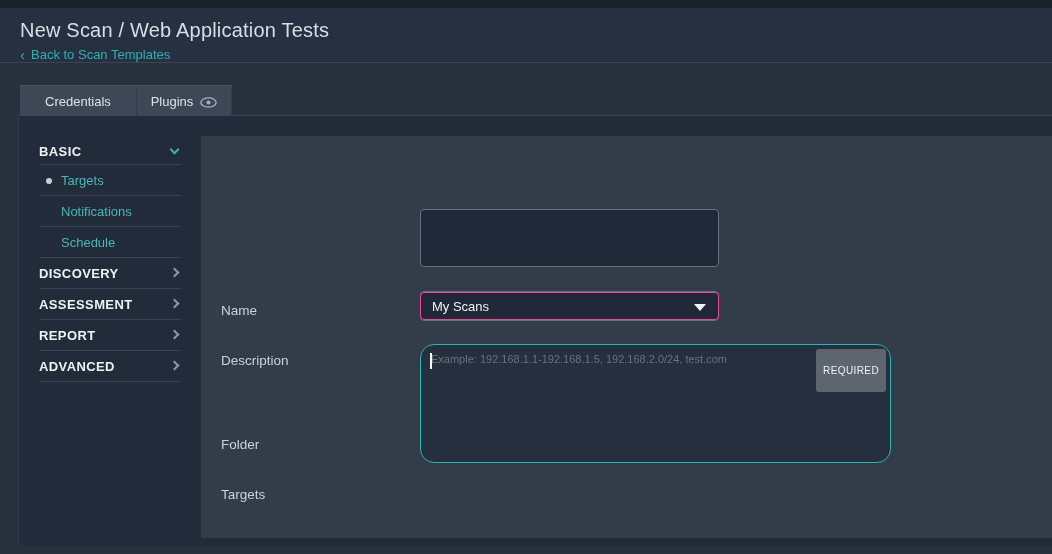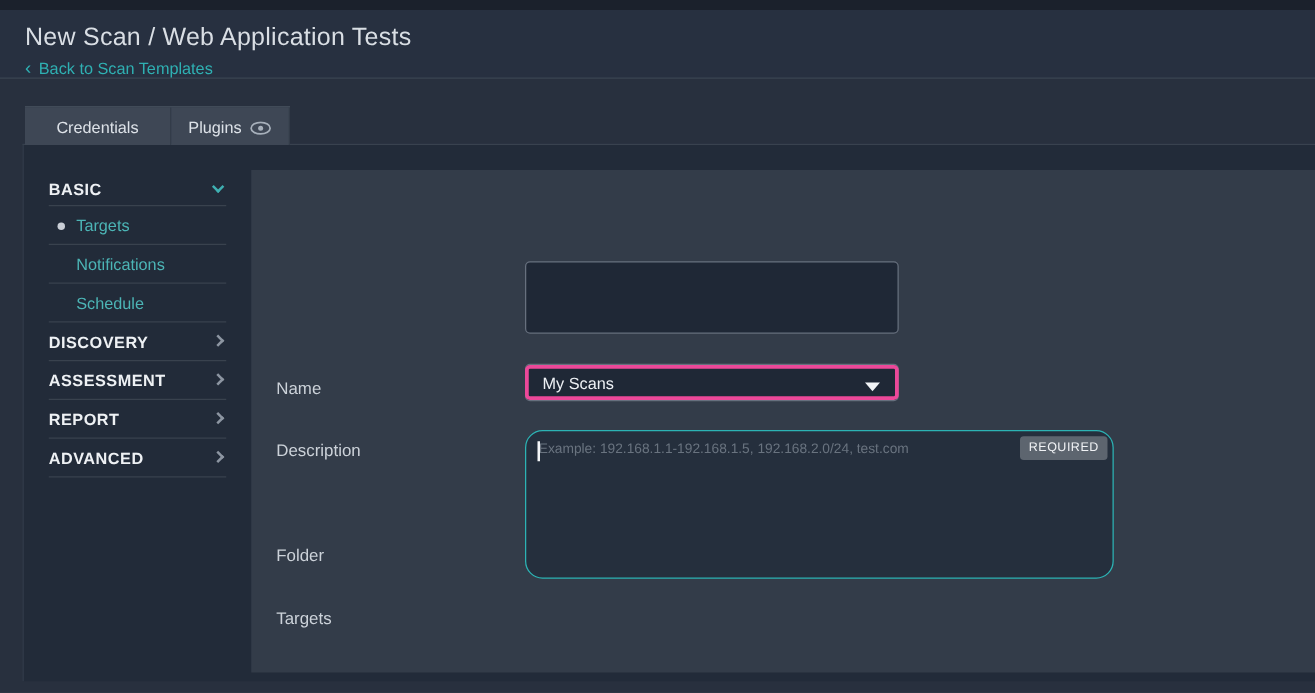--- a/index.html
+++ b/index.html
@@ -69,40 +69,40 @@
   }
   .input-name { top:155px; }
   .desc-textarea {
     position:absolute; left:219px; top:73px; width:299px; height:58px;
     background:#1f2836; border:1px solid #67707e; border-radius:4px;
     resize:none; outline:none; color:#eef1f5; font-size:13px; padding:6px 11px;
     font-family:"Liberation Sans","DejaVu Sans",sans-serif;
   }
   .folder-select {
     position:absolute; left:219px; top:156px; width:299px; height:28px;
-    background:#1f2836; border:3px solid #ec4899; border-radius:4px;
+    background:#1f2836; border:1px solid #ec4899; border-radius:4px;
     display:flex; align-items:center; padding:0 11px; cursor:pointer;
   }
   .folder-value { font-size:13px; color:#eef1f5; }
   .dropdown-arrow {
     position:absolute; right:12px; top:11px;
     width:0; height:0; border-left:6px solid transparent; border-right:6px solid transparent;
     border-top:7px solid #f2f4f7;
   }
   .targets-wrap { position:absolute; left:219px; top:208px; width:471px; height:119px; }
   .targets-textarea {
     width:100%; height:100%; background:#252f3d; border:1px solid #2cb3b4; border-radius:14px;
     resize:none; outline:none; color:#eef1f5; font-size:11px; padding:8px 10px;
     font-family:"Liberation Sans","DejaVu Sans",sans-serif;
   }
   .targets-textarea::placeholder { color:#69737f; opacity:1; }
   .desc-textarea::placeholder { color:#69737f; opacity:1; }
   .required-badge {
     position:absolute; right:5px; top:5px; background:#5d656f; color:#f0f2f5;
-    font-size:10px; letter-spacing:0.4px; padding:4px 7px; border-radius:3px;
+    font-size:10px; letter-spacing:0.4px; padding:16px 7px; border-radius:3px;
   }
   .caret { position:absolute; left:10px; top:9px; width:1.5px; height:16px; background:#f4f6f8; }
 </style>
 </head>
 <body>
 
 <div class="topbar"></div>
 
 <div class="header">
   <div class="page-title">New Scan / Web Application Tests</div>

